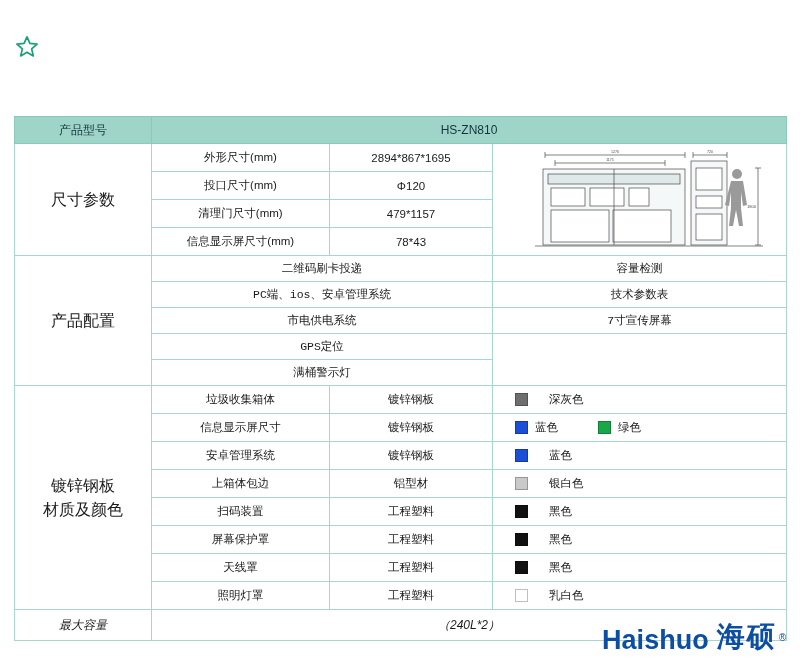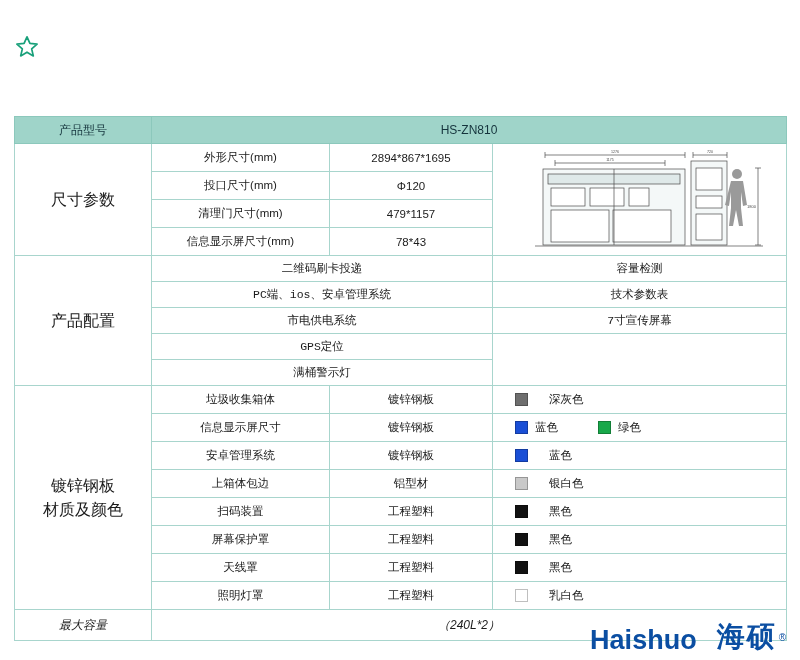--- a/index.html
+++ b/index.html
@@ -124,21 +124,21 @@
     right: 14px;
     bottom: 4px;
     display: flex;
     align-items: flex-end;
     font-size: 27px;
     font-weight: bold;
     color: #0b4ea2;
     letter-spacing: 0px;
   }
   .brand .cn {
-    margin-left: 20px;
+    margin-left: 8px;
     font-size: 28px;
     letter-spacing: 2px;
   }
   .brand .reg {
     font-size: 10px;
     font-weight: normal;
     margin-left: 2px;
     position: relative;
     top: -13px;
   }

